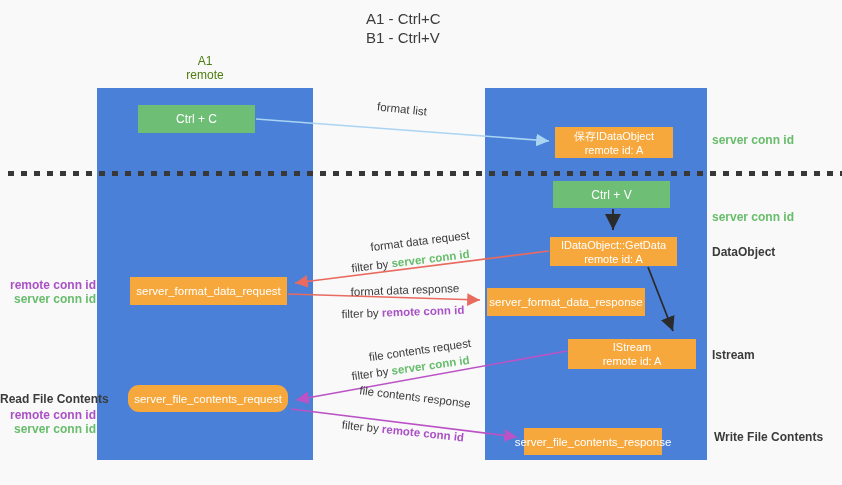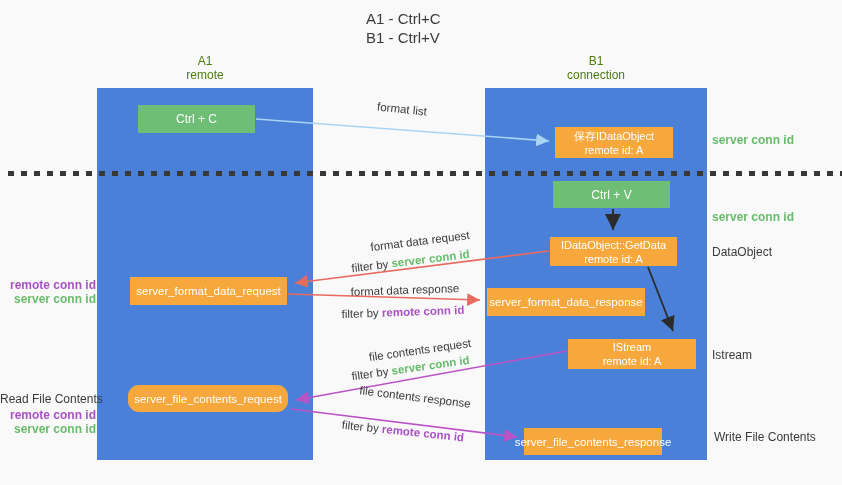--- a/index.html
+++ b/index.html
@@ -44,41 +44,37 @@
 
   .arrow-label{position:absolute;z-index:5;text-align:center;color:var(--ink);font-size:11.5px;white-space:nowrap;}
   .k-green{color:var(--text-green);font-weight:bold;}
   .k-purple{color:var(--text-purple);font-weight:bold;}
 
   .side-label{position:absolute;z-index:5;font-size:12px;white-space:nowrap;}
   .side-left{left:0;width:96px;text-align:right;}
   .side-right{left:712px;text-align:left;}
   .green-bold{color:var(--text-green);font-weight:bold;}
   .purple-bold{color:var(--text-purple);font-weight:bold;}
-  .plain{color:var(--ink);font-weight:normal;}
+  .plain{color:var(--ink);font-weight:bold;}
 
   .title{position:absolute;left:366px;top:9px;z-index:5;color:var(--ink);font-size:15px;line-height:19px;white-space:nowrap;}
 </style>
 </head>
 <body>
 
 <div id="stage">
 
   <div class="title">
     <div>A1 - Ctrl+C</div>
     <div>B1 - Ctrl+V</div>
   </div>
 
   <div class="col-header" style="left:97px;top:54px;width:216px;">
     <div>A1</div>
     <div>remote</div>
-  </div>
-  <div class="col-header" style="left:485px;top:54px;width:222px;">
-    <div>B1</div>
-    <div>connection</div>
   </div>
 
   <div class="col" style="left:97px;top:88px;width:216px;height:372px;"></div>
   <div class="col" style="left:485px;top:88px;width:222px;height:372px;"></div>
 
   <div class="dotted-line"></div>
 
   <svg class="arrows" width="842" height="485" viewBox="0 0 842 485">
     <defs>
       <marker id="mk-blue" markerWidth="8" markerHeight="8" refX="8" refY="4" orient="auto">

